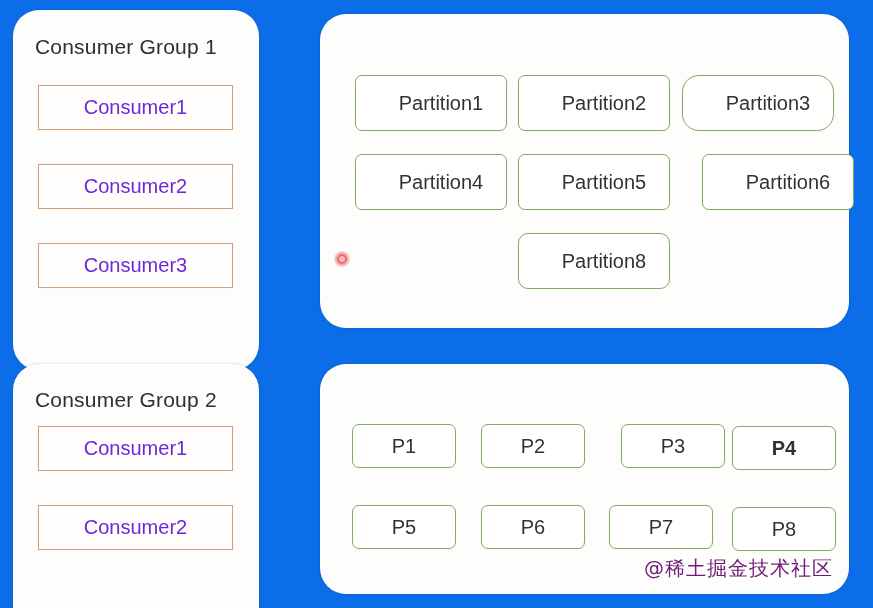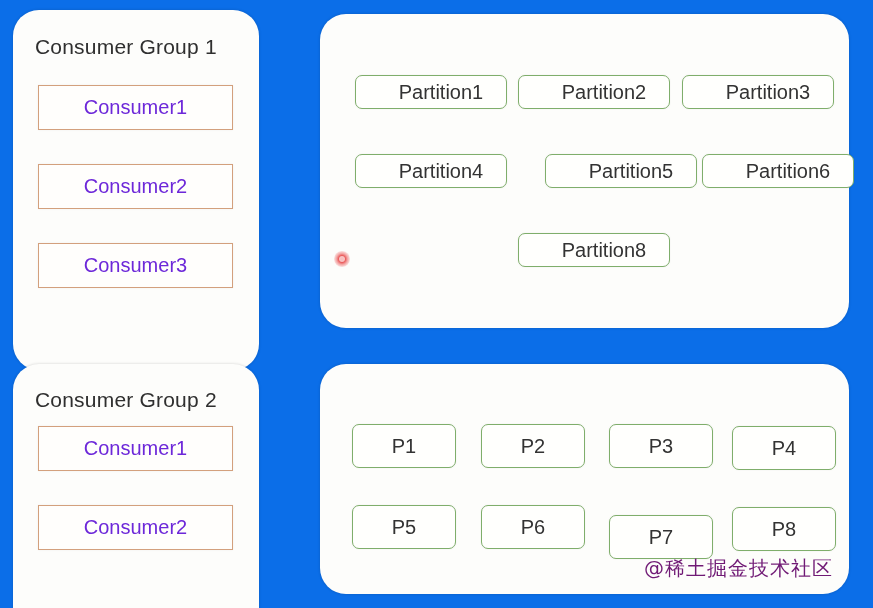--- a/index.html
+++ b/index.html
@@ -72,21 +72,21 @@
     border-radius: 7px;
     background: #fffffd;
     box-sizing: border-box;
     display: flex;
     align-items: center;
     justify-content: center;
     font-size: 20px;
     color: #333333;
     box-shadow: 0 0 2px rgba(0,0,0,0.07);
   }
-  .part-box { width: 152px; height: 34px; padding-left: 20px; }
+  .part-box { width: 152px; height: 56px; padding-left: 20px; }
   .p-box    { width: 104px; height: 44px; }
 
   
   .cursor-dot {
     position: absolute;
     left: 334px;
     top: 251px;
     width: 16px;
     height: 16px;
     border-radius: 50%;
@@ -136,35 +136,35 @@
     </div>
   </div>
 
   <div class="panel panel-part">
     <div class="pbox part-box" style="left:35px;  top:61px;">
       <span>Partition1</span>
     </div>
     <div class="pbox part-box" style="left:198px; top:61px;">
       <span>Partition2</span>
     </div>
-    <div class="pbox part-box" style="left:362px; top:61px;">
+    <div class="pbox part-box" style="left:362px; top:61px;border-radius:17px;">
       <span>Partition3</span>
     </div>
 
     <div class="pbox part-box" style="left:35px;  top:140px;">
       <span>Partition4</span>
     </div>
-    <div class="pbox part-box" style="left:198px; top:140px;margin-left:27px;">
+    <div class="pbox part-box" style="left:198px; top:140px;">
       <span>Partition5</span>
     </div>
     <div class="pbox part-box" style="left:362px; top:140px;margin-left:20px;">
       <span>Partition6</span>
     </div>
 
-    <div class="pbox part-box" style="left:198px; top:219px;">
+    <div class="pbox part-box" style="left:198px; top:219px;border-radius:10px;">
       <span>Partition8</span>
     </div>
   </div>
 
   <div class="panel panel-cg2">
     <div class="group-title cg2-title">Consumer Group 2</div>
 
     <div class="consumer-box" style="top:62px;">
       <span>Consumer1</span>
     </div>
@@ -173,34 +173,34 @@
     </div>
   </div>
 
   <div class="panel panel-p">
     <div class="pbox p-box" style="left:32px;  top:60px;">
       <span>P1</span>
     </div>
     <div class="pbox p-box" style="left:161px; top:60px;">
       <span>P2</span>
     </div>
-    <div class="pbox p-box" style="left:289px; top:60px;">
+    <div class="pbox p-box" style="left:301px; top:60px;">
       <span>P3</span>
     </div>
-    <div class="pbox p-box" style="left:412px; top:62px;">
+    <div class="pbox p-box" style="left:412px; top:62px;font-weight:bold;">
       <span>P4</span>
     </div>
 
     <div class="pbox p-box" style="left:32px;  top:141px;">
       <span>P5</span>
     </div>
     <div class="pbox p-box" style="left:161px; top:141px;">
       <span>P6</span>
     </div>
-    <div class="pbox p-box" style="left:289px; top:151px;">
+    <div class="pbox p-box" style="left:289px; top:141px;">
       <span>P7</span>
     </div>
     <div class="pbox p-box" style="left:412px; top:143px;">
       <span>P8</span>
     </div>
 
     <div class="watermark">@稀土掘金技术社区</div>
   </div>
 
   <div class="cursor-dot"></div>

